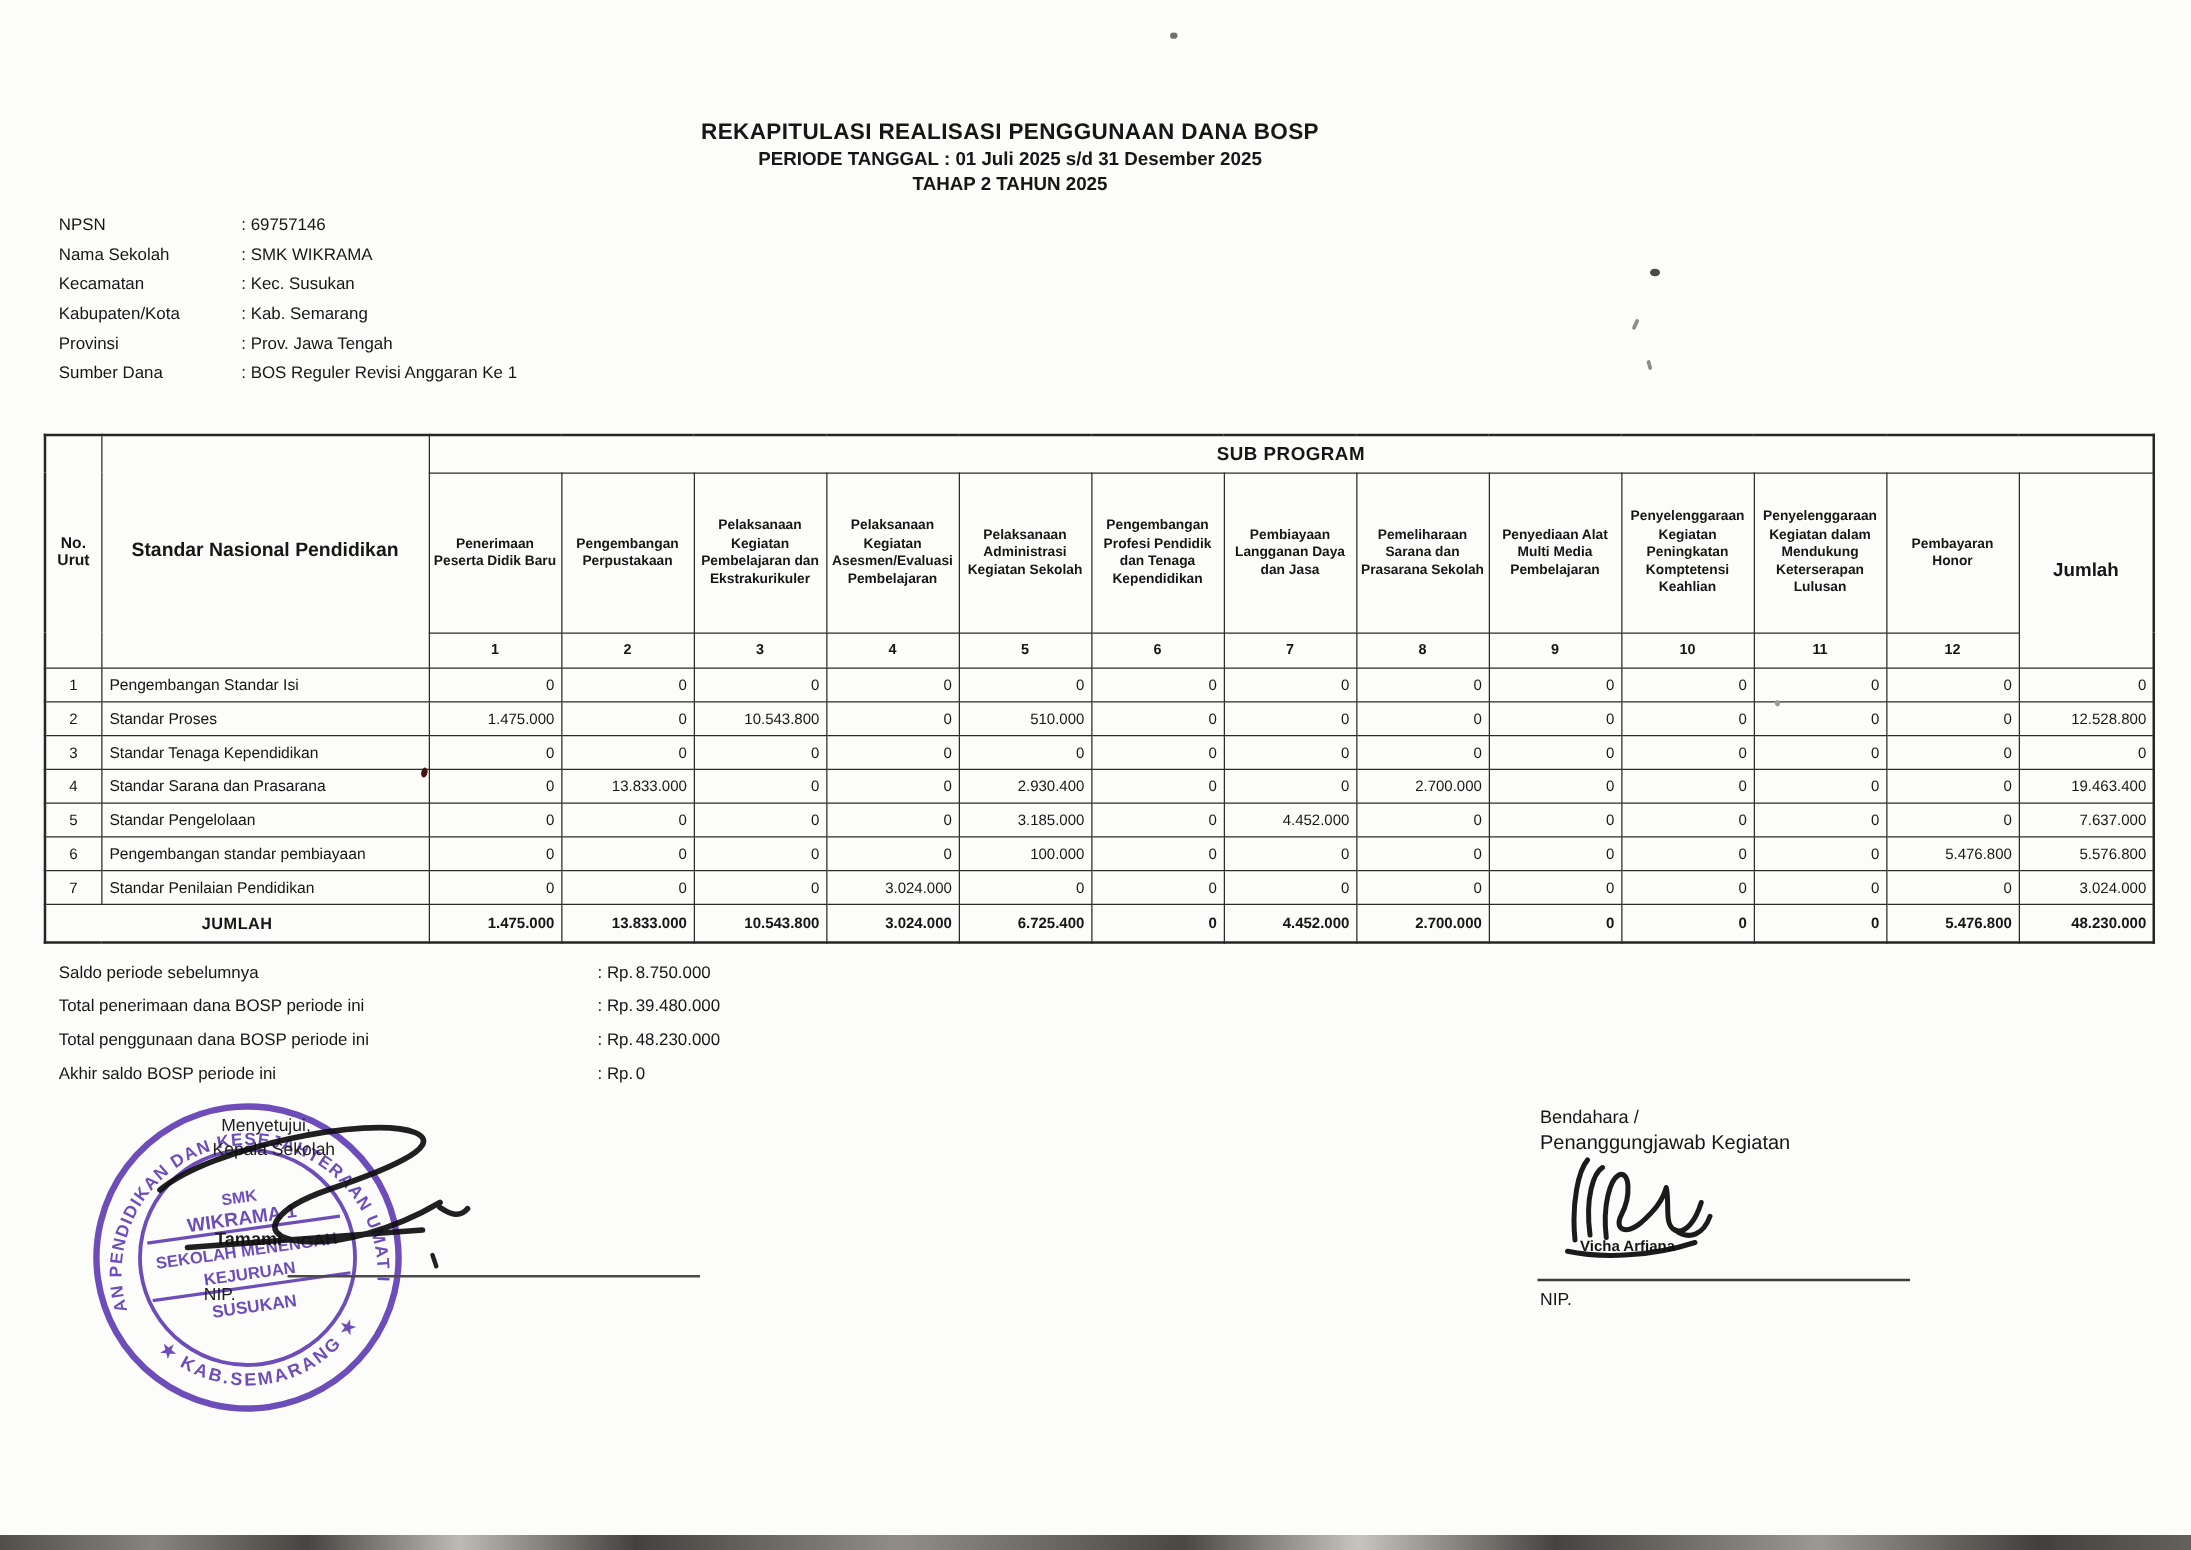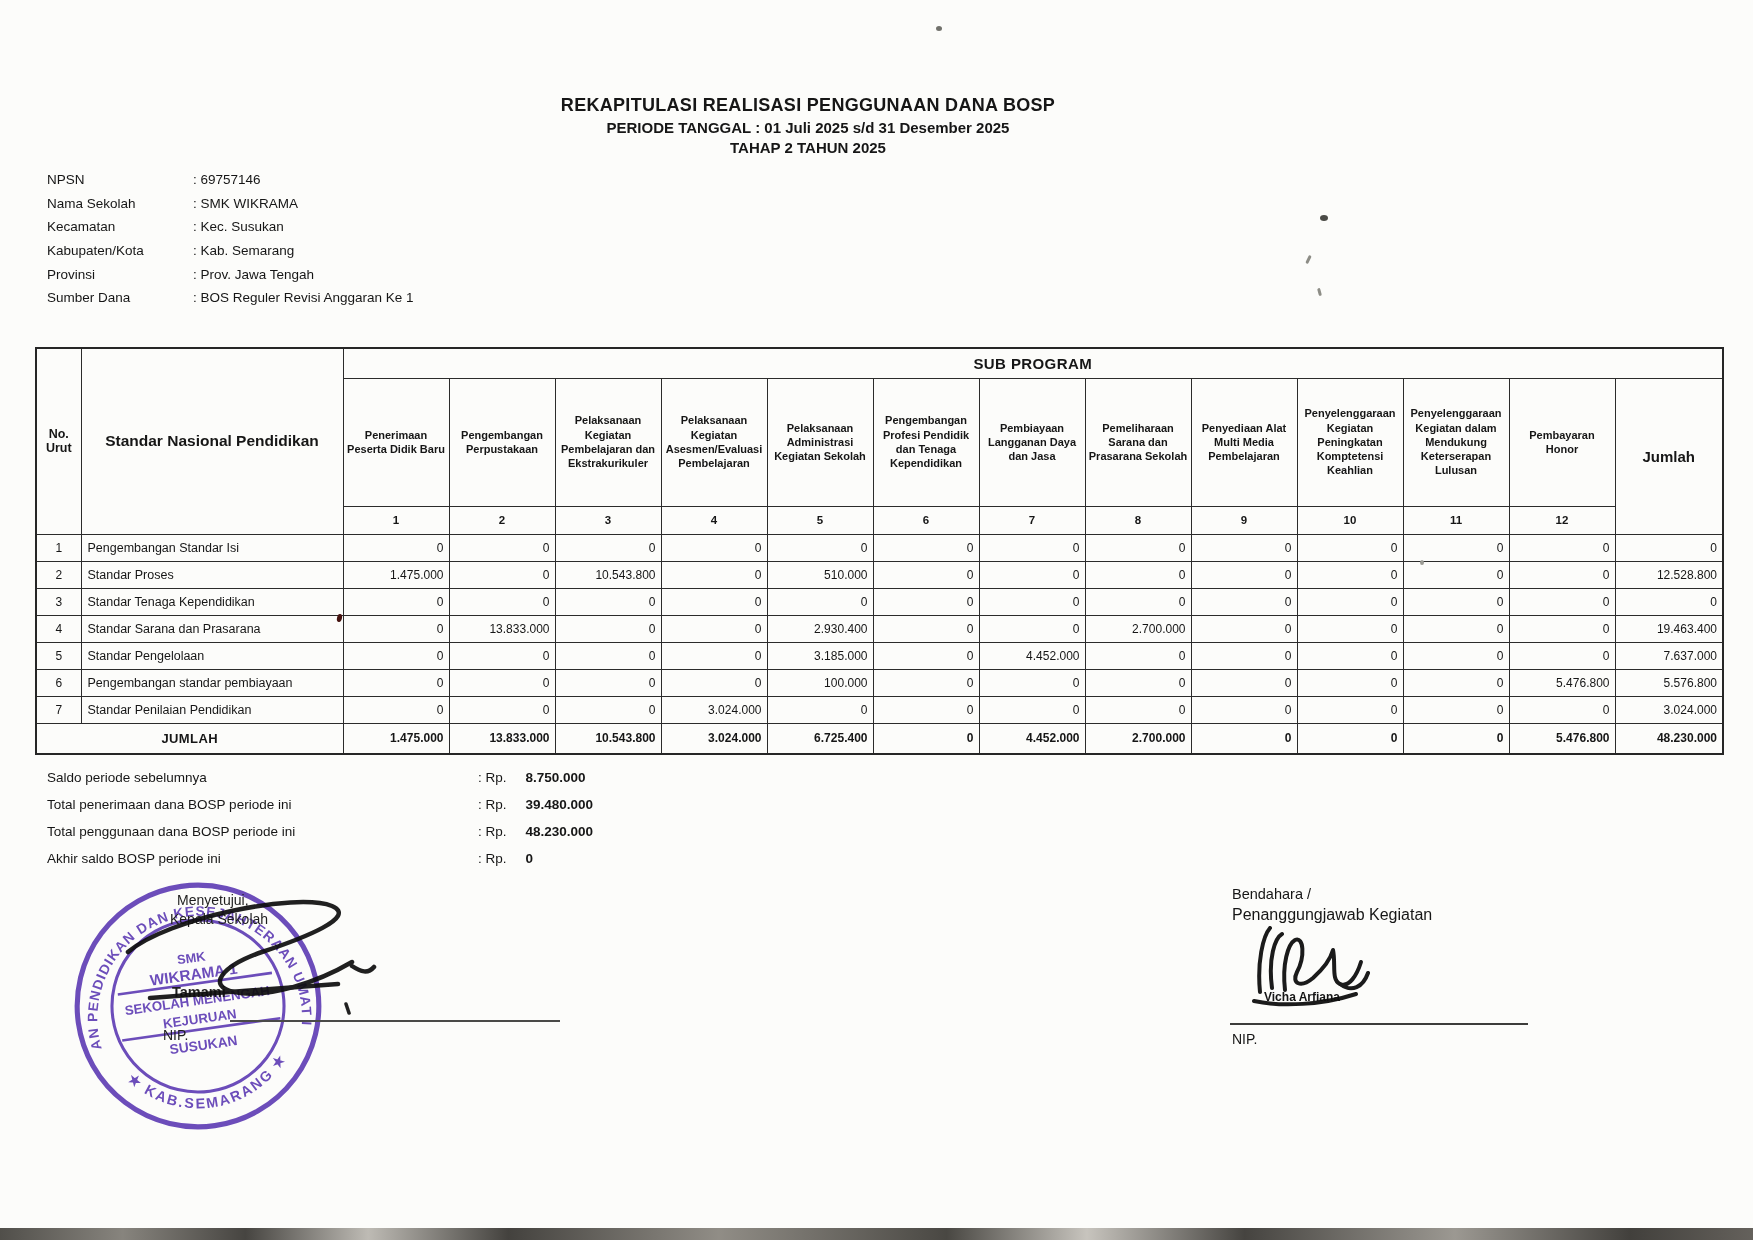--- a/index.html
+++ b/index.html
@@ -39,21 +39,21 @@
   td.cName{font-size:12.5px; text-align:left; padding-left:6px; white-space:nowrap;}
   td.cVal{font-size:12px; text-align:right; padding-right:5px; white-space:nowrap;}
   td.cTot{font-size:12px; text-align:right; padding-right:5px; white-space:nowrap;}
   tr.totalRow td{font-weight:bold;}
   td.cJumLbl{font-size:13px; font-weight:bold; text-align:center; letter-spacing:.4px;}
   
   .summary{position:absolute; left:47px; top:764px;}
   .sum-row{display:flex; height:27px; align-items:center; font-size:13.5px;}
   .sum-row .lbl{width:431px;}
   .sum-row .cur{font-weight:normal; white-space:pre;}
-  .sum-row .amt{font-weight:bold; margin-left:19px;}
+  .sum-row .amt{font-weight:normal; margin-left:2px;}
   
   .sig-left-text{position:absolute; z-index:3; color:#1d1d1d;}
   .menyetujui{left:177px; top:892px; font-size:14px;}
   .kepala{left:170px; top:911px; font-size:14px;}
   .name-left{left:172px; top:984px; font-size:14.5px; font-weight:bold;}
   .nip-left{left:163px; top:1027px; font-size:14px;}
   .line-left{position:absolute; left:230px; top:1020px; width:330px; border-top:2px solid #4a4a48; z-index:2;}
   .sig-right{position:absolute; left:1232px; top:886px; z-index:3;}
   .sig-right .b1{font-size:14.5px;}
   .sig-right .b2{font-size:16px; margin-top:4px;}

